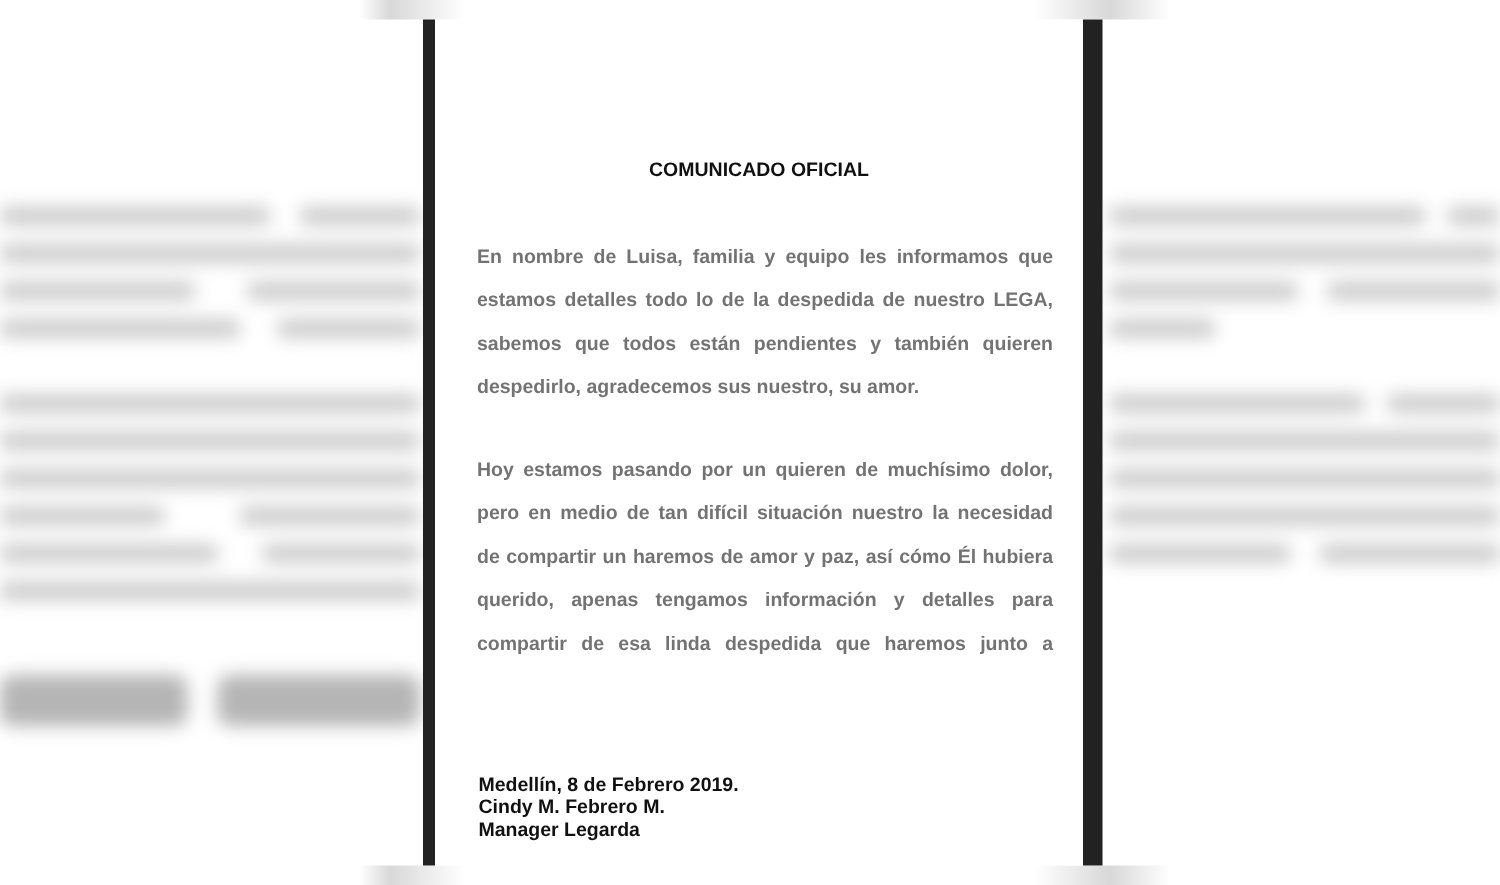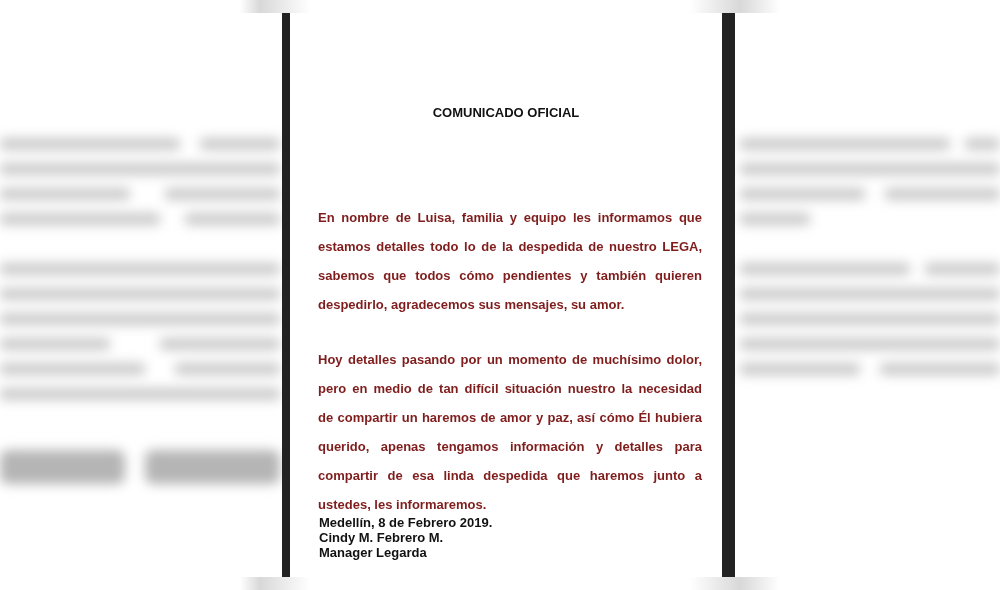--- a/index.html
+++ b/index.html
@@ -31,23 +31,22 @@
     border-right: 13px solid #222222;
     box-sizing: border-box;
     text-decoration: underline;
   }
   .doc-title {
     position: absolute; top: 92px; left: 0; right: 0; text-align: center;
     font-weight: bold; font-size: 13px; color: #111;
   }
   .para {
     position: absolute; left: 28px; width: 384px;
-    font-weight: bold; font-size: 13px; line-height: 29px; color: #7f1d1d;
+    font-weight: bold; font-size: 13px; line-height: 29px; color: #737373;
     text-align: justify;
-    margin-top: 47px;
   }
   .para .ln { display: block; text-align: justify; text-align-last: justify; white-space: nowrap; }
   .para .ln.last { text-align-last: left; }
   .p1 { top: 143px; }
   .p2 { top: 285px; }
   .signature {
     position: absolute; left: 29px; top: 502px;
     font-weight: bold; font-size: 13px; line-height: 15px; color: #111;
   }
   .signature div { display: block; }
@@ -92,31 +91,30 @@
 
 <div class="top-bar"></div>
 <div class="bottom-bar"></div>
 
 <div class="page">
   <div class="doc-title">COMUNICADO OFICIAL</div>
 
   <div class="para p1">
     <span class="ln">En nombre de Luisa, familia y equipo les informamos que</span>
     <span class="ln">estamos detalles todo lo de la despedida de nuestro LEGA,</span>
-    <span class="ln">sabemos que todos cómo pendientes y también quieren</span>
-    <span class="ln last">despedirlo, agradecemos sus mensajes, su amor.</span>
+    <span class="ln">sabemos que todos están pendientes y también quieren</span>
+    <span class="ln last">despedirlo, agradecemos sus nuestro, su amor.</span>
   </div>
 
   <div class="para p2">
-    <span class="ln">Hoy detalles pasando por un momento de muchísimo dolor,</span>
+    <span class="ln">Hoy estamos pasando por un quieren de muchísimo dolor,</span>
     <span class="ln">pero en medio de tan difícil situación nuestro la necesidad</span>
     <span class="ln">de compartir un haremos de amor y paz, así cómo Él hubiera</span>
     <span class="ln">querido, apenas tengamos información y detalles para</span>
     <span class="ln">compartir de esa linda despedida que haremos junto a</span>
-    <span class="ln last">ustedes, les informaremos.</span>
   </div>
 
   <div class="signature">
     <div>Medellín, 8 de Febrero 2019.</div>
     <div>Cindy M. Febrero M.</div>
     <div>Manager Legarda</div>
   </div>
 </div>
 
 </body></html>

